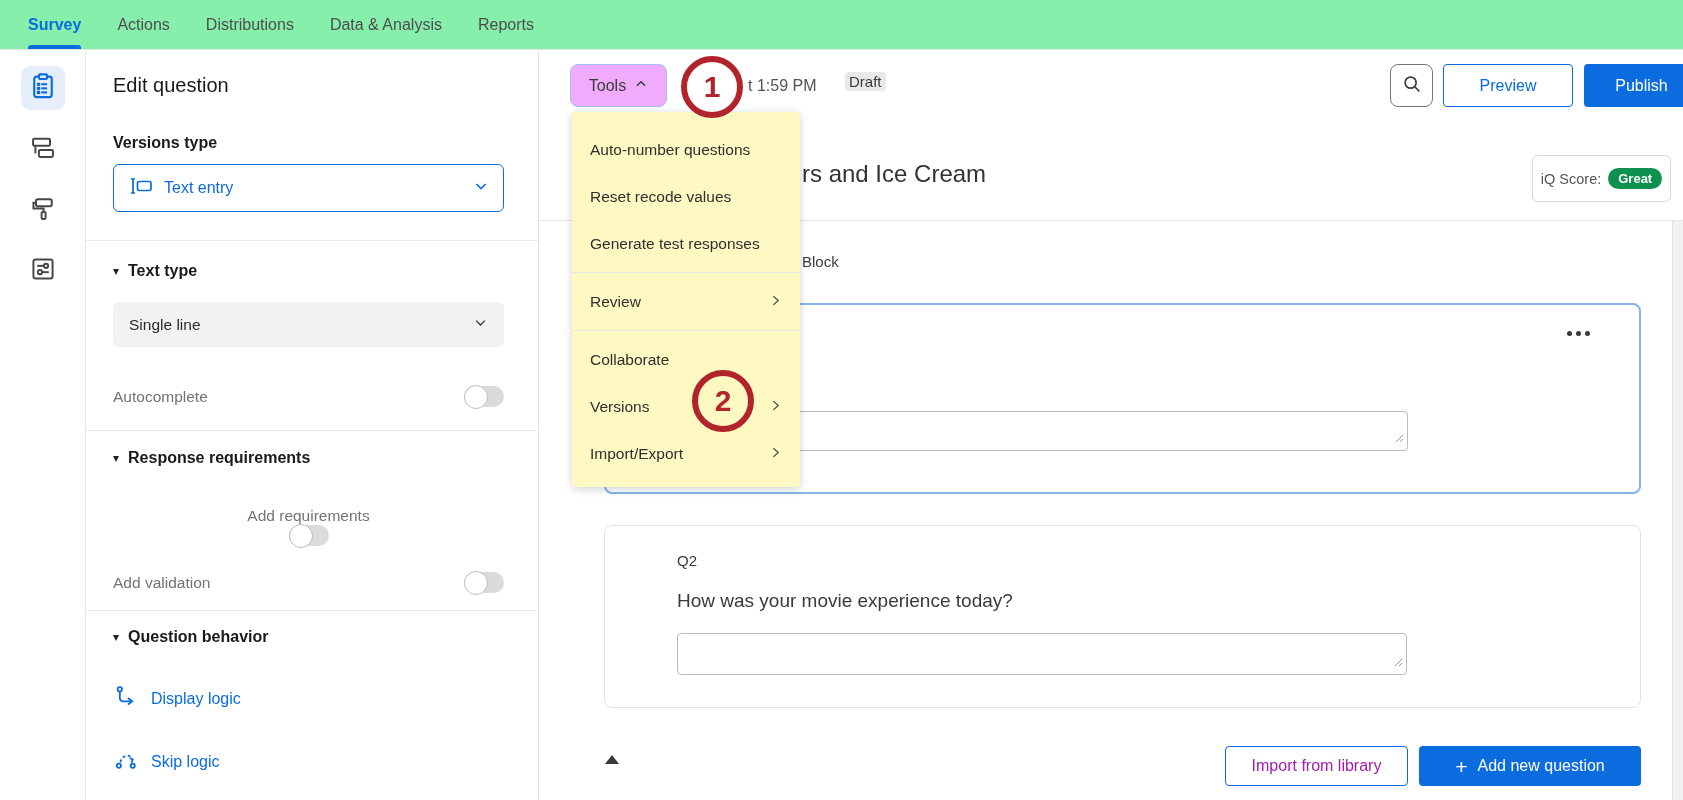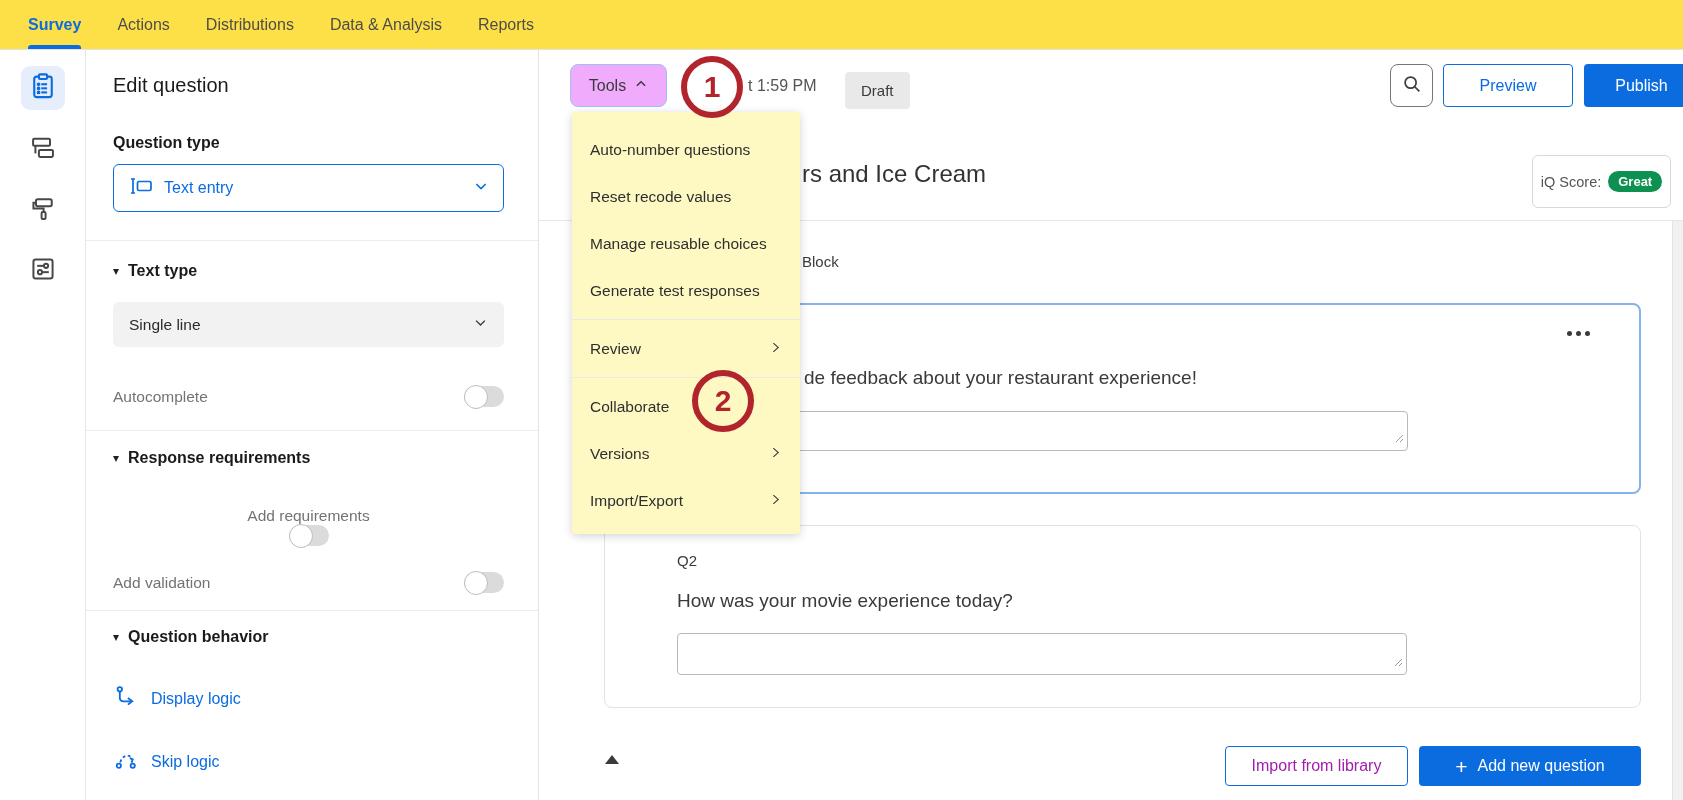--- a/index.html
+++ b/index.html
@@ -1,21 +1,21 @@
 <!DOCTYPE html>
 <html><head>
 <meta charset="utf-8">
 <style>
   * { margin:0; padding:0; box-sizing:border-box; }
   html,body { background:#fff; }
   body { font-family:"Liberation Sans","DejaVu Sans",sans-serif; color:#2b2b2b; }
   .root { position:relative; width:1683px; height:800px; overflow:hidden; background:#fff; }
 
   
-  .topnav { position:absolute; left:0; top:0; width:100%; height:50px; background:#fde047;
+  .topnav { position:absolute; left:0; top:0; width:100%; height:50px; background:#86efac;
             border-bottom:1px solid #e4e4e4; display:flex; align-items:center; padding-left:28px; gap:36px; }
   .nav-tab { position:relative; height:100%; display:flex; align-items:center; font-size:16px; color:#4d4d4d; cursor:pointer; }
   .nav-tab.active { color:#0b6ce0; font-weight:bold; }
   .nav-tab.active::after { content:""; position:absolute; left:0; right:0; bottom:0; height:4px; background:#0b6ce0; border-radius:3px 3px 0 0; }
 
   
   .rail { position:absolute; left:0; top:50px; bottom:0; width:86px; background:#fff; border-right:1px solid #e6e6e6;
           display:flex; flex-direction:column; align-items:center; padding-top:16px; }
   .rail-item { width:44px; height:44px; border-radius:9px; display:flex; align-items:center; justify-content:center; margin-bottom:17px; cursor:pointer; }
   .rail-item.active { background:#e6eefb; }
@@ -41,30 +41,30 @@
   .toggle::after { content:""; position:absolute; left:0; top:-1px; width:22px; height:22px; background:#fff;
                    border:1px solid #bdbdbd; border-radius:50%; }
   .logic-link { position:absolute; left:29px; display:flex; align-items:center; gap:13px; color:#0b6ce0; font-size:16px; cursor:pointer; }
 
   
   .main { position:absolute; left:539px; top:50px; right:0; bottom:0; background:#fff; }
   .hdr-divider { position:absolute; left:0; right:0; top:170px; height:1px; background:#e7e7e7; }
   .tools-btn { position:absolute; left:31px; top:14px; width:97px; height:43px; background:#f0abfc; border:1px solid #9cc3f0;
                border-radius:8px; display:flex; align-items:center; justify-content:center; gap:8px; font-size:16px; color:#3a3a3a; cursor:pointer; }
   .saved-text { position:absolute; left:209px; top:27px; font-size:16px; color:#545454; }
-  .draft-badge { position:absolute; left:306px; top:22px; height:37px; background:#e9e9e9; border-radius:4px;
-                 display:flex; align-items:center; padding:0 16px; font-size:15px; color:#3a3a3a; }
+  .draft-badge { position:absolute; left:306px; top:22px; height:19px; background:#e9e9e9; border-radius:4px;
+                 display:flex; align-items:center; padding:0 4px; font-size:15px; color:#3a3a3a; }
   .search-btn { position:absolute; left:851px; top:14px; width:43px; height:43px; border:1px solid #767676; border-radius:8px;
                 background:#fff; display:flex; align-items:center; justify-content:center; cursor:pointer; }
   .preview-btn { position:absolute; left:904px; top:14px; width:130px; height:43px; border:1px solid #0b6ce0; border-radius:4px;
                  background:#fff; color:#0b6ce0; font-size:16px; display:flex; align-items:center; justify-content:center; cursor:pointer; }
   .publish-btn { position:absolute; left:1045px; top:14px; width:115px; height:43px; border:none; border-radius:4px;
                  background:#0b6ce0; color:#fff; font-size:16px; display:flex; align-items:center; justify-content:center; cursor:pointer; }
   .survey-title { position:absolute; left:263px; top:110px; font-size:24px; color:#333; }
-  .iq-box { position:absolute; left:993px; top:105px; width:139px; height:53px; border:1px solid #d8d8d8; border-radius:6px;
+  .iq-box { position:absolute; left:993px; top:105px; width:139px; height:47px; border:1px solid #d8d8d8; border-radius:6px;
             background:#fff; display:flex; align-items:center; justify-content:center; gap:7px; }
   .iq-box .iq-label { font-size:14.5px; color:#555; }
   .iq-pill { background:#0c9150; color:#fff; font-size:13px; font-weight:bold; padding:3px 10px; border-radius:11px; }
   .block-label { position:absolute; left:263px; top:203px; font-size:15px; color:#3a3a3a; }
 
   .q1-block { position:absolute; left:65px; top:253px; width:1037px; height:191px; border:2px solid #85b3ea; border-radius:8px; background:#fff; }
   .q2-block { position:absolute; left:65px; top:475px; width:1037px; height:183px; border:1px solid #e2e2e2; border-radius:8px; background:#fff; }
   .dots-btn { position:absolute; right:49px; top:26px; display:flex; gap:4px; cursor:pointer; }
   .dots-btn i { width:5px; height:5px; background:#3a3a3a; border-radius:50%; }
   .q-text { position:absolute; font-size:19px; color:#3a3a3a; }
@@ -148,21 +148,21 @@
             <circle cx="14.6" cy="9.3" r="1.8" fill="#fff"></circle>
           <line x1="7" y1="14.7" x2="17" y2="14.7"></line>
             <circle cx="9.4" cy="14.7" r="1.8" fill="#fff"></circle>
         </svg>
       </span>
     </div>
   </div>
 
   <div class="panel">
     <div class="panel-title">Edit question</div>
-    <div class="panel-label-bold" style="top:84px;">Question type</div>
+    <div class="panel-label-bold" style="top:84px;">Versions type</div>
 
     <div class="type-select">
       <span>
         <svg width="26" height="18" viewBox="0 0 26 18" fill="none" stroke="#0b6ce0" stroke-width="1.7">
           <path d="M3 2 h4 M5 2 v14 M3 16 h4"></path>
           <rect x="9.5" y="4.5" width="13.5" height="9" rx="1.5"></rect>
         </svg>
       </span>
       <span class="tlabel">Text entry</span>
       <span class="chev">
@@ -276,21 +276,20 @@
     <div class="hdr-divider"></div>
 
     <div class="block-label">Block</div>
 
     <div class="q1-block">
       <div class="dots-btn">
           <i></i>
           <i></i>
           <i></i>
         </div>
-      <div class="q-text" style="left:198px; top:62px;">de feedback about your restaurant experience!</div>
       <div class="fake-textarea" style="top:106px; height:40px;">
         <span class="resize-grip">
           <svg width="9" height="9" viewBox="0 0 9 9" stroke="#9a9a9a" stroke-width="1">
               <line x1="1" y1="8" x2="8" y2="1"></line>
               <line x1="5" y1="8" x2="8" y2="5"></line>
             </svg>
         </span>
       </div>
     </div>
 
@@ -313,21 +312,20 @@
     <button class="footer-add">
       <span class="plus">+</span>
       <span>Add new question</span>
     </button>
 
     <div class="scroll-track"></div>
 
     <div class="tools-menu">
       <div class="menu-item">Auto-number questions</div>
       <div class="menu-item">Reset recode values</div>
-      <div class="menu-item">Manage reusable choices</div>
       <div class="menu-item">Generate test responses</div>
       <div class="menu-divider"></div>
       <div class="menu-item">
         <span>Review</span>
         <span class="sub-chev">
           <svg width="13" height="13" viewBox="0 0 24 24" fill="none" stroke="#444" stroke-width="2.2">
               <polyline points="8,4 17,12 8,20"></polyline>
             </svg>
         </span>
       </div>

